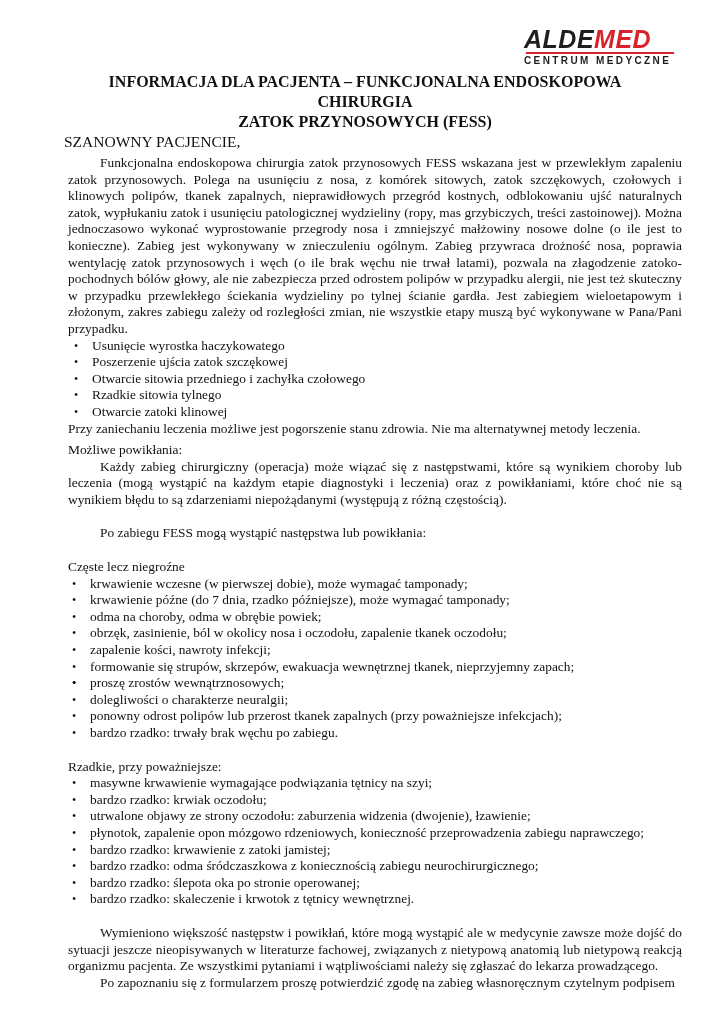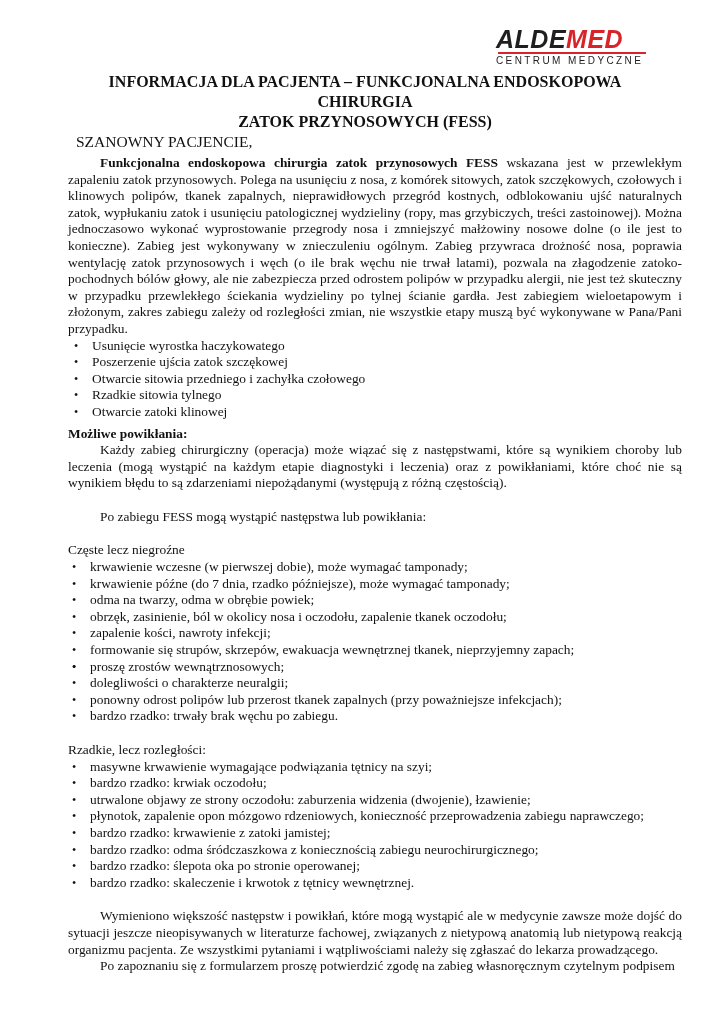--- a/index.html
+++ b/index.html
@@ -2,58 +2,58 @@
 <html><head>
 <meta charset="utf-8">
 <style>
   html, body { margin: 0; padding: 0; background: #ffffff; }
   body {
     width: 725px; height: 1024px; position: relative; overflow: hidden;
     font-family: "Liberation Serif", "DejaVu Serif", serif;
     color: #111; font-size: 13.4px;
   }
   .logo {
-    position: absolute; left: 496px; top: 28px; width: 152px; height: 40px;
+    position: absolute; left: 524px; top: 28px; width: 152px; height: 40px;
   }
   .logo-top {
     font-family: "Liberation Sans", "DejaVu Sans", sans-serif;
     font-weight: bold; font-style: italic; font-size: 25px; line-height: 22px;
     letter-spacing: 0.5px; white-space: nowrap;
   }
   .logo-alde { color: #1f1f1f; }
   .logo-med { color: #d8232a; }
   .logo-line { height: 2px; background: #d8232a; margin: 2px 0 1px 2px; width: 148px; }
   .logo-sub {
     font-family: "Liberation Sans", "DejaVu Sans", sans-serif;
-    font-weight: normal; font-size: 10px; letter-spacing: 2.4px; color: #1f1f1f;
+    font-weight: bold; font-size: 10px; letter-spacing: 2.4px; color: #1f1f1f;
     white-space: nowrap; line-height: 12px;
   }
   .title {
     position: absolute; left: 60px; top: 72px; width: 610px;
     text-align: center; font-weight: bold; font-size: 16px; line-height: 20px;
   }
   .greeting {
-    position: absolute; left: 76px; top: 132px; font-size: 15.5px; line-height: 20px;
+    position: absolute; left: 64px; top: 132px; font-size: 15.5px; line-height: 20px;
   }
   .content {
     position: absolute; left: 68px; top: 155px; width: 614px;
     line-height: 16.6px;
   }
   p { margin: 0; }
   .justify { text-align: justify; }
   .indent { text-indent: 32px; }
   .list { list-style: none; margin: 0; padding: 0; }
   .list li { position: relative; padding-left: 22px; }
   .list.inset li { margin-left: 2px; }
   .list li .bullet {
     position: absolute; left: 4px; top: 0; font-size: 12px;
   }
   .gap { height: 17px; }
   .gap-sm { height: 5px; }
-  .bold { font-weight: bold; }
+  .bold { font-weight: normal; }
 </style>
 </head>
 <body>
 
 <div class="logo">
   <div class="logo-top">
     <span class="logo-alde">ALDE</span><span class="logo-med">MED</span>
   </div>
   <div class="logo-line"></div>
   <div class="logo-sub">CENTRUM MEDYCZNE</div>
@@ -70,46 +70,47 @@
   <p class="justify indent"><span class="bold">Funkcjonalna endoskopowa chirurgia zatok przynosowych FESS</span><span> wskazana jest w przewlekłym zapaleniu zatok przynosowych. Polega na usunięciu z nosa, z komórek sitowych, zatok szczękowych, czołowych i klinowych polipów, tkanek zapalnych, nieprawidłowych przegród kostnych, odblokowaniu ujść naturalnych zatok, wypłukaniu zatok i usunięciu patologicznej wydzieliny (ropy, mas grzybiczych, treści zastoinowej). Można jednoczasowo wykonać wyprostowanie przegrody nosa i zmniejszyć małżowiny nosowe dolne (o ile jest to konieczne). Zabieg jest wykonywany w znieczuleniu ogólnym.  Zabieg przywraca drożność nosa, poprawia wentylację zatok przynosowych i węch (o ile brak węchu nie trwał latami), pozwala na złagodzenie zatoko-pochodnych bólów głowy, ale nie zabezpiecza przed odrostem polipów w przypadku alergii, nie jest też skuteczny w przypadku przewlekłego ściekania wydzieliny po tylnej ścianie gardła. Jest zabiegiem wieloetapowym i złożonym, zakres zabiegu zależy od rozległości zmian, nie wszystkie etapy muszą być wykonywane w Pana/Pani przypadku.</span></p>
 
   <ul class="list inset">
     <li><span class="bullet">•</span><span>Usunięcie wyrostka haczykowatego</span></li>
     <li><span class="bullet">•</span><span>Poszerzenie ujścia zatok szczękowej</span></li>
     <li><span class="bullet">•</span><span>Otwarcie sitowia przedniego i zachyłka czołowego</span></li>
     <li><span class="bullet">•</span><span>Rzadkie sitowia tylnego</span></li>
     <li><span class="bullet">•</span><span>Otwarcie zatoki klinowej</span></li>
   </ul>
 
+  <p>Przy zaniechaniu leczenia możliwe jest pogorszenie stanu zdrowia. Nie ma alternatywnej metody leczenia.</p>
   <div class="gap-sm"></div>
 
   <p class="bold">Możliwe powikłania:</p>
   <p class="justify indent">Każdy zabieg chirurgiczny (operacja) może wiązać się z następstwami, które są wynikiem choroby lub leczenia (mogą wystąpić na każdym etapie diagnostyki i leczenia) oraz z powikłaniami, które choć nie są wynikiem błędu to są zdarzeniami niepożądanymi (występują z różną częstością).</p>
   <div class="gap"></div>
 
   <p class="indent">Po zabiegu FESS mogą wystąpić następstwa lub powikłania:</p>
   <div class="gap"></div>
 
   <p>Częste lecz niegroźne</p>
   <ul class="list">
     <li><span class="bullet">•</span><span>krwawienie wczesne (w pierwszej dobie), może wymagać tamponady;</span></li>
     <li><span class="bullet">•</span><span>krwawienie późne  (do 7 dnia, rzadko późniejsze), może wymagać tamponady;</span></li>
-    <li><span class="bullet">•</span><span>odma na twarzy, odma w obrębie powiek;</span></li>
+    <li><span class="bullet">•</span><span>odma na choroby, odma w obrębie powiek;</span></li>
     <li><span class="bullet">•</span><span>obrzęk, zasinienie, ból w okolicy nosa i oczodołu, zapalenie tkanek oczodołu;</span></li>
     <li><span class="bullet">•</span><span>zapalenie kości, nawroty infekcji;</span></li>
     <li><span class="bullet">•</span><span>formowanie się strupów, skrzepów, ewakuacja wewnętrznej tkanek, nieprzyjemny zapach;</span></li>
     <li><span class="bullet">•</span></li>
     <li><span class="bullet">•</span><span>proszę zrostów wewnątrznosowych;</span></li>
     <li><span class="bullet">•</span><span>dolegliwości o charakterze neuralgii;</span></li>
     <li><span class="bullet">•</span><span>ponowny odrost polipów lub przerost tkanek zapalnych (przy poważniejsze infekcjach);</span></li>
     <li><span class="bullet">•</span><span>bardzo rzadko: trwały brak węchu po zabiegu.</span></li>
   </ul>
   <div class="gap"></div>
 
-  <p>Rzadkie, lecz rozległości:</p>
+  <p>Rzadkie, przy poważniejsze:</p>
   <ul class="list">
     <li><span class="bullet">•</span><span>masywne krwawienie wymagające podwiązania tętnicy na szyi;</span></li>
     <li><span class="bullet">•</span><span>bardzo rzadko: krwiak oczodołu;</span></li>
     <li><span class="bullet">•</span><span>utrwalone objawy ze strony oczodołu: zaburzenia widzenia (dwojenie), łzawienie;</span></li>
     <li><span class="bullet">•</span><span>płynotok, zapalenie opon mózgowo rdzeniowych, konieczność przeprowadzenia zabiegu naprawczego;</span></li>
     <li><span class="bullet">•</span><span>bardzo rzadko: krwawienie z zatoki jamistej;</span></li>
     <li><span class="bullet">•</span><span>bardzo rzadko: odma śródczaszkowa z koniecznością zabiegu neurochirurgicznego;</span></li>
     <li><span class="bullet">•</span><span>bardzo rzadko: ślepota oka po stronie operowanej;</span></li>
     <li><span class="bullet">•</span><span>bardzo rzadko: skaleczenie i krwotok z tętnicy wewnętrznej.</span></li>
   </ul>

